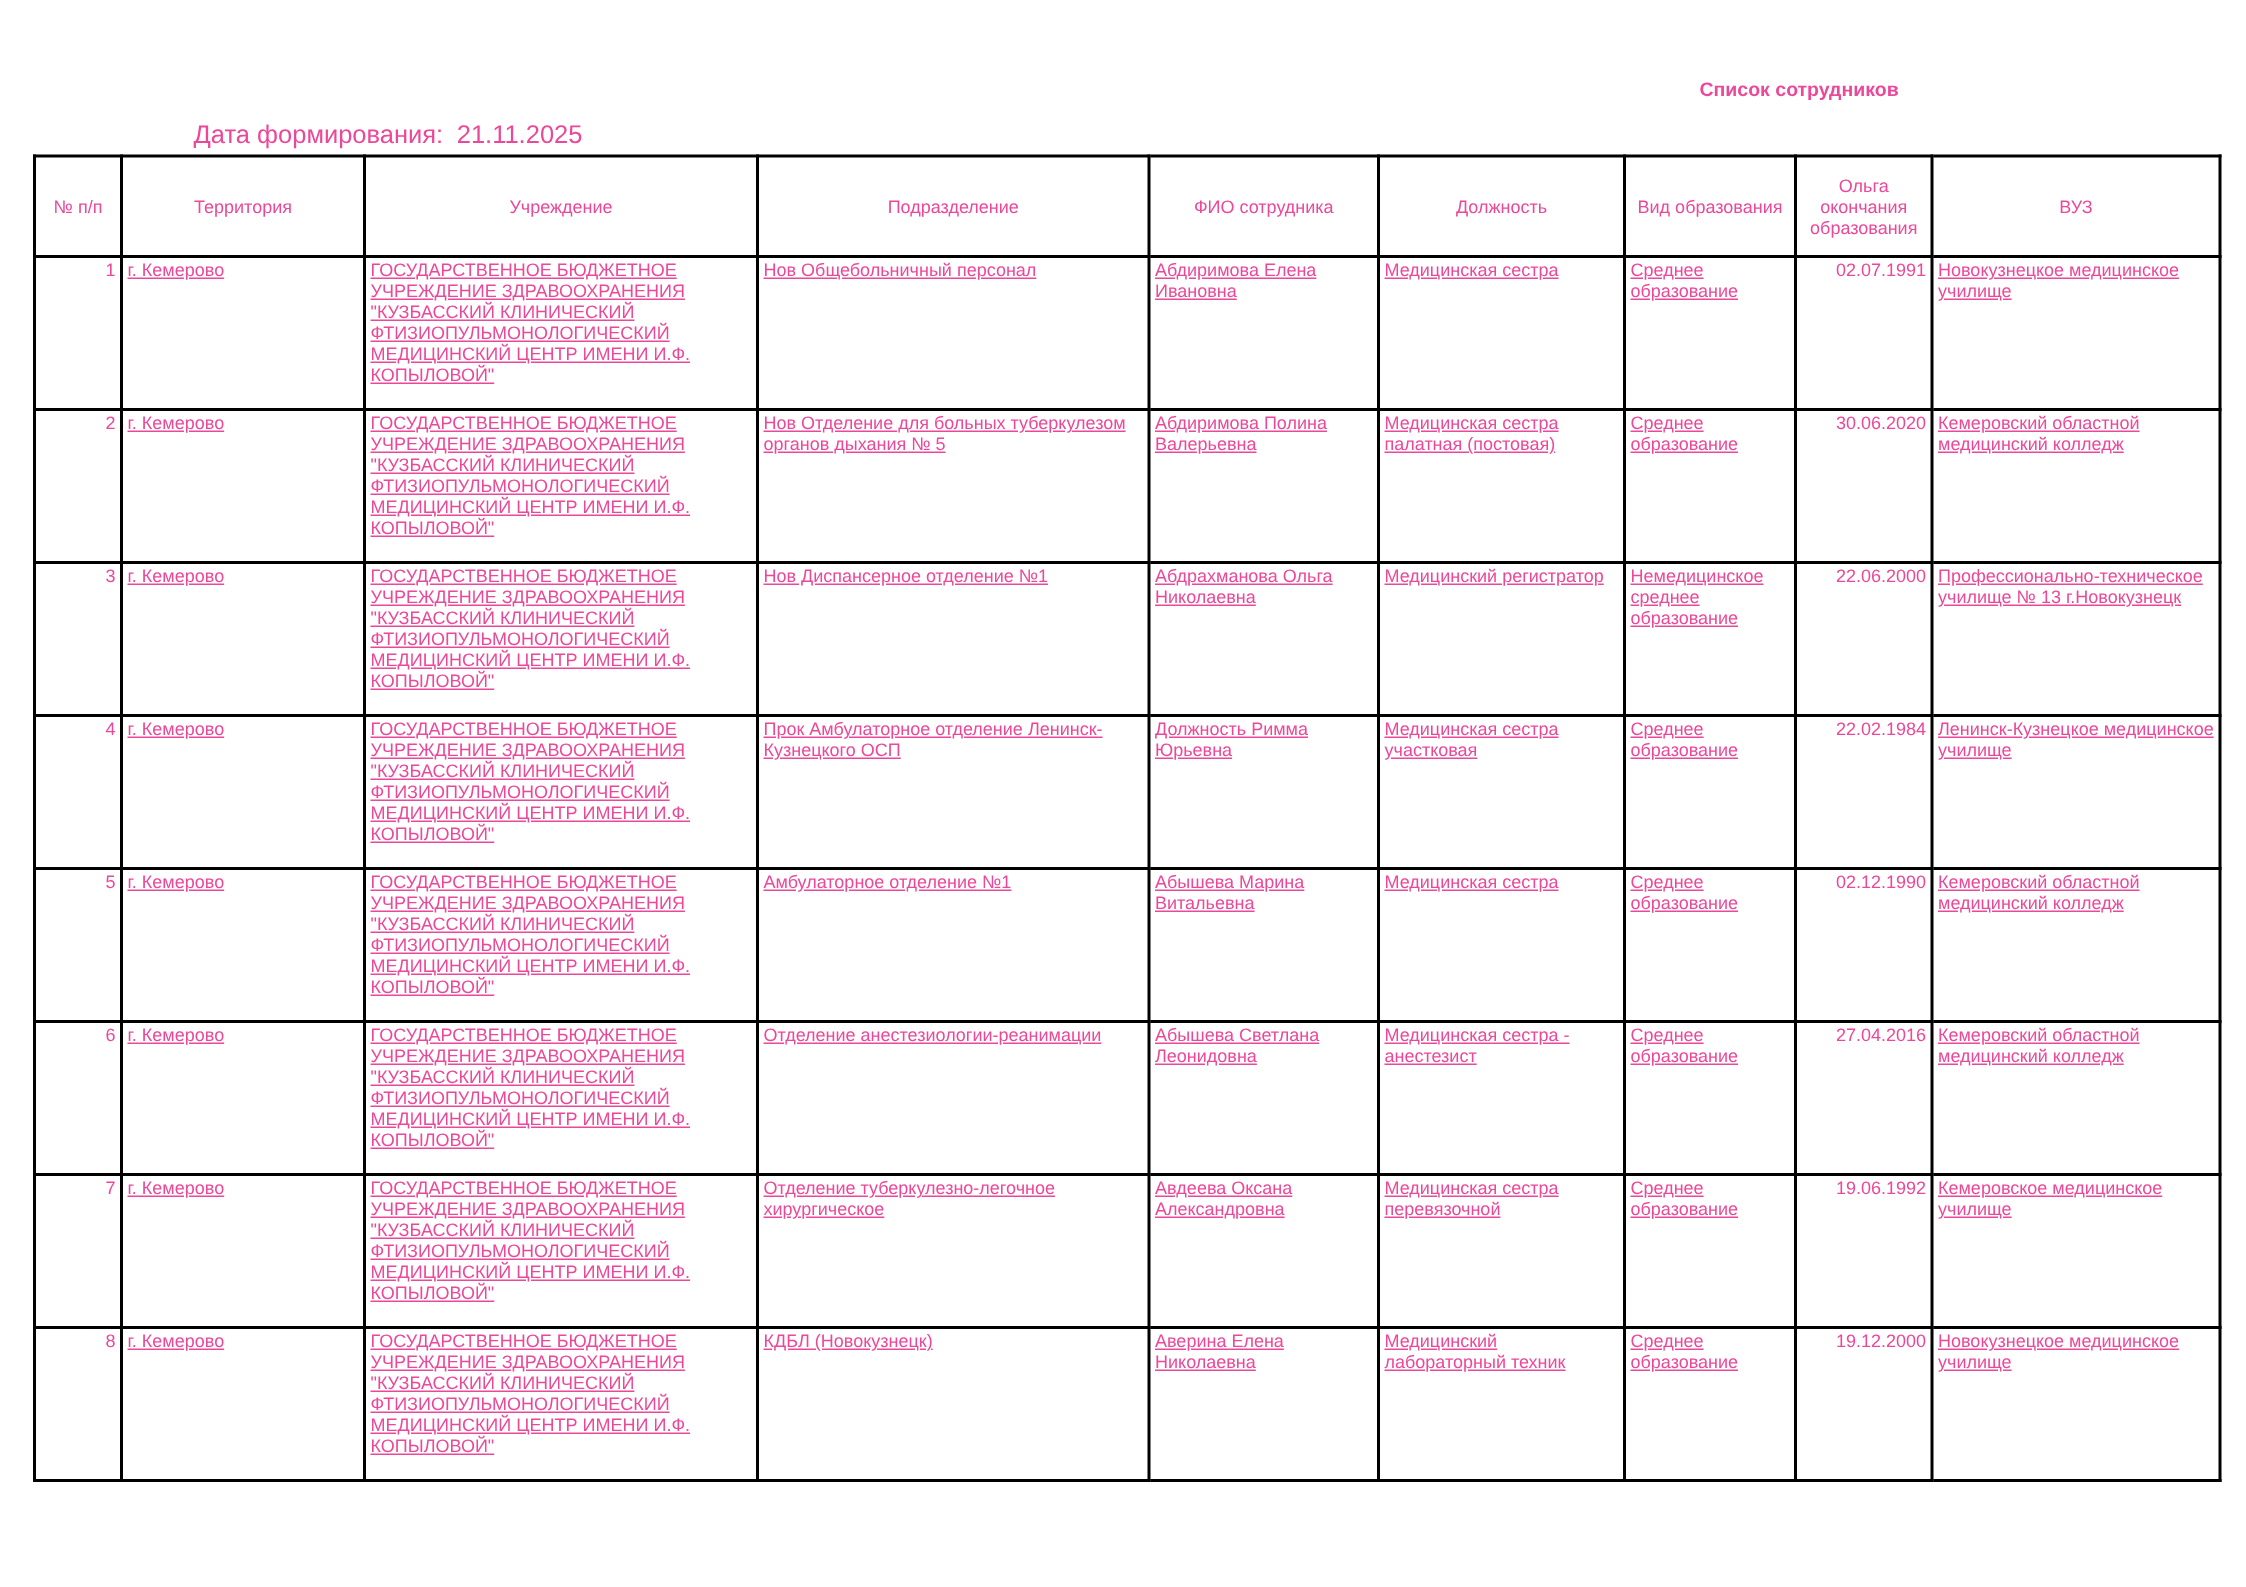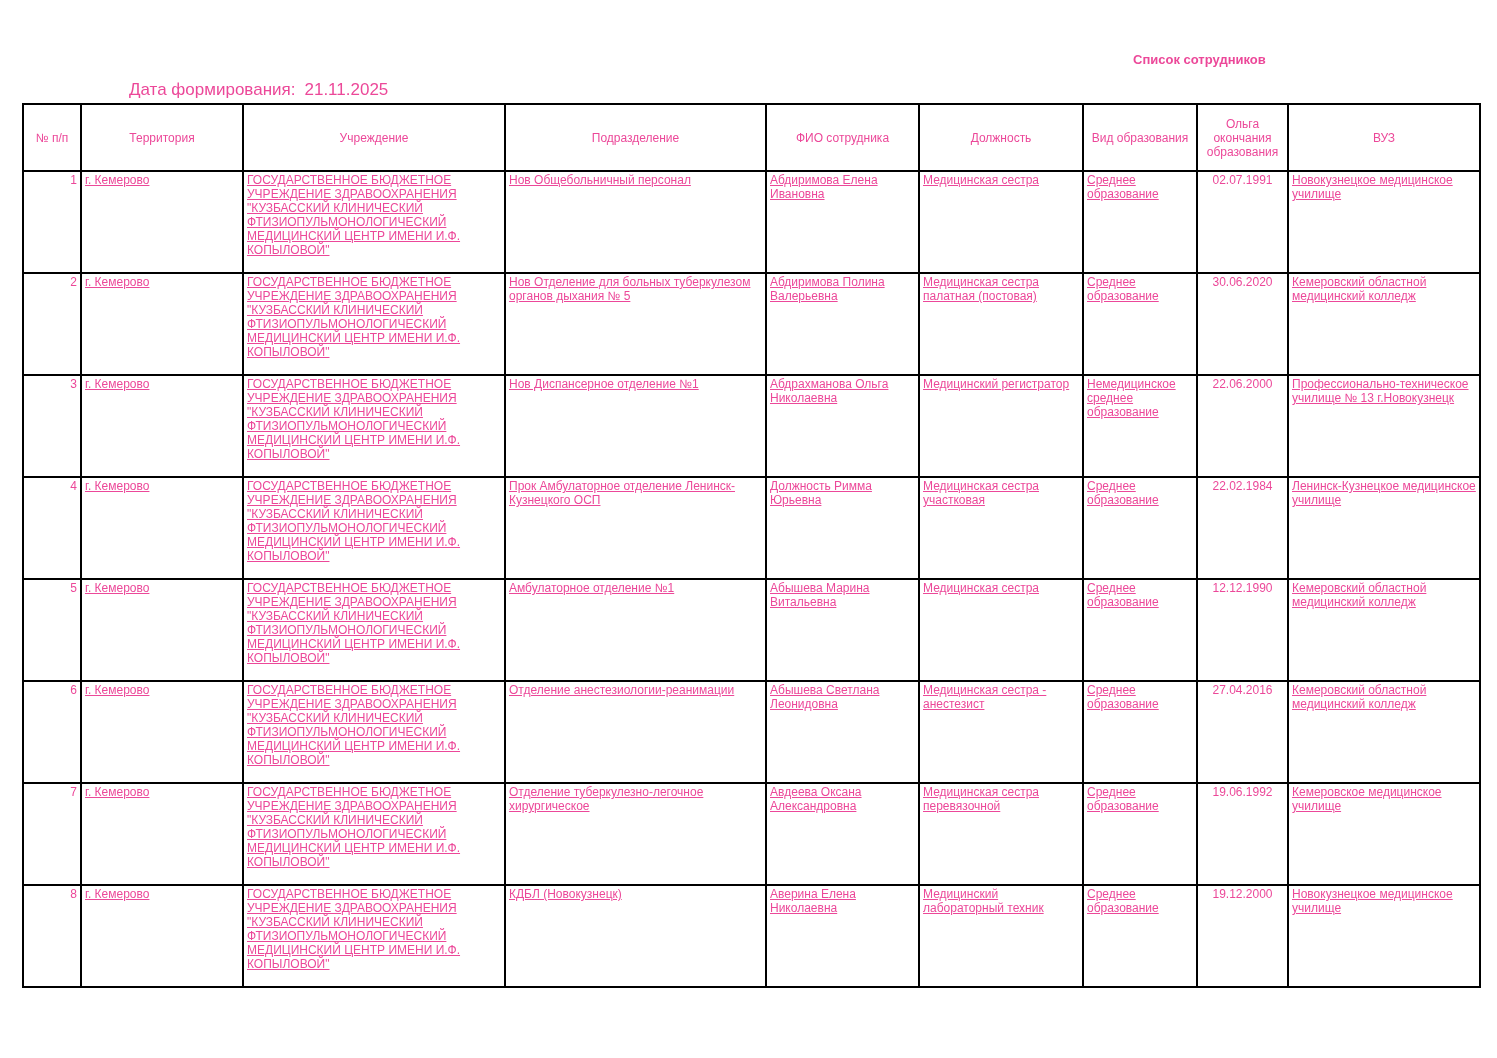--- a/index.html
+++ b/index.html
@@ -57,21 +57,21 @@
     font-weight: normal;
     text-align: center;
     vertical-align: middle;
   }
   table.emp-table td {
     height: 98px;
     vertical-align: top;
   }
   td.align-left  { text-align: left; text-decoration: underline; }
   td.align-right { text-align: right; padding-right: 5px; }
-  td.align-center{ text-align: center; }
+  td.align-center{ text-align: right; }
 </style>
 </head>
 <body>
 
 <div class="page">
 
   <div class="doc-title">Список сотрудников</div>
 
   <div class="gen-line">
     <span>Дата формирования:</span><span class="gen-value">21.11.2025</span>
@@ -137,21 +137,21 @@
           <td class="align-left">Ленинск-Кузнецкое медицинское училище</td>
         </tr>
         <tr>
           <td class="align-right">5</td>
           <td class="align-left">г. Кемерово</td>
           <td class="align-left">ГОСУДАРСТВЕННОЕ БЮДЖЕТНОЕ УЧРЕЖДЕНИЕ ЗДРАВООХРАНЕНИЯ "КУЗБАССКИЙ КЛИНИЧЕСКИЙ ФТИЗИОПУЛЬМОНОЛОГИЧЕСКИЙ МЕДИЦИНСКИЙ ЦЕНТР ИМЕНИ И.Ф. КОПЫЛОВОЙ"</td>
           <td class="align-left">Амбулаторное отделение №1</td>
           <td class="align-left">Абышева Марина Витальевна</td>
           <td class="align-left">Медицинская сестра</td>
           <td class="align-left">Среднее образование</td>
-          <td class="align-center">12.12.1990</td>
+          <td class="align-center">02.12.1990</td>
           <td class="align-left">Кемеровский областной медицинский колледж</td>
         </tr>
         <tr>
           <td class="align-right">6</td>
           <td class="align-left">г. Кемерово</td>
           <td class="align-left">ГОСУДАРСТВЕННОЕ БЮДЖЕТНОЕ УЧРЕЖДЕНИЕ ЗДРАВООХРАНЕНИЯ "КУЗБАССКИЙ КЛИНИЧЕСКИЙ ФТИЗИОПУЛЬМОНОЛОГИЧЕСКИЙ МЕДИЦИНСКИЙ ЦЕНТР ИМЕНИ И.Ф. КОПЫЛОВОЙ"</td>
           <td class="align-left">Отделение анестезиологии-реанимации</td>
           <td class="align-left">Абышева Светлана Леонидовна</td>
           <td class="align-left">Медицинская сестра - анестезист</td>
           <td class="align-left">Среднее образование</td>

